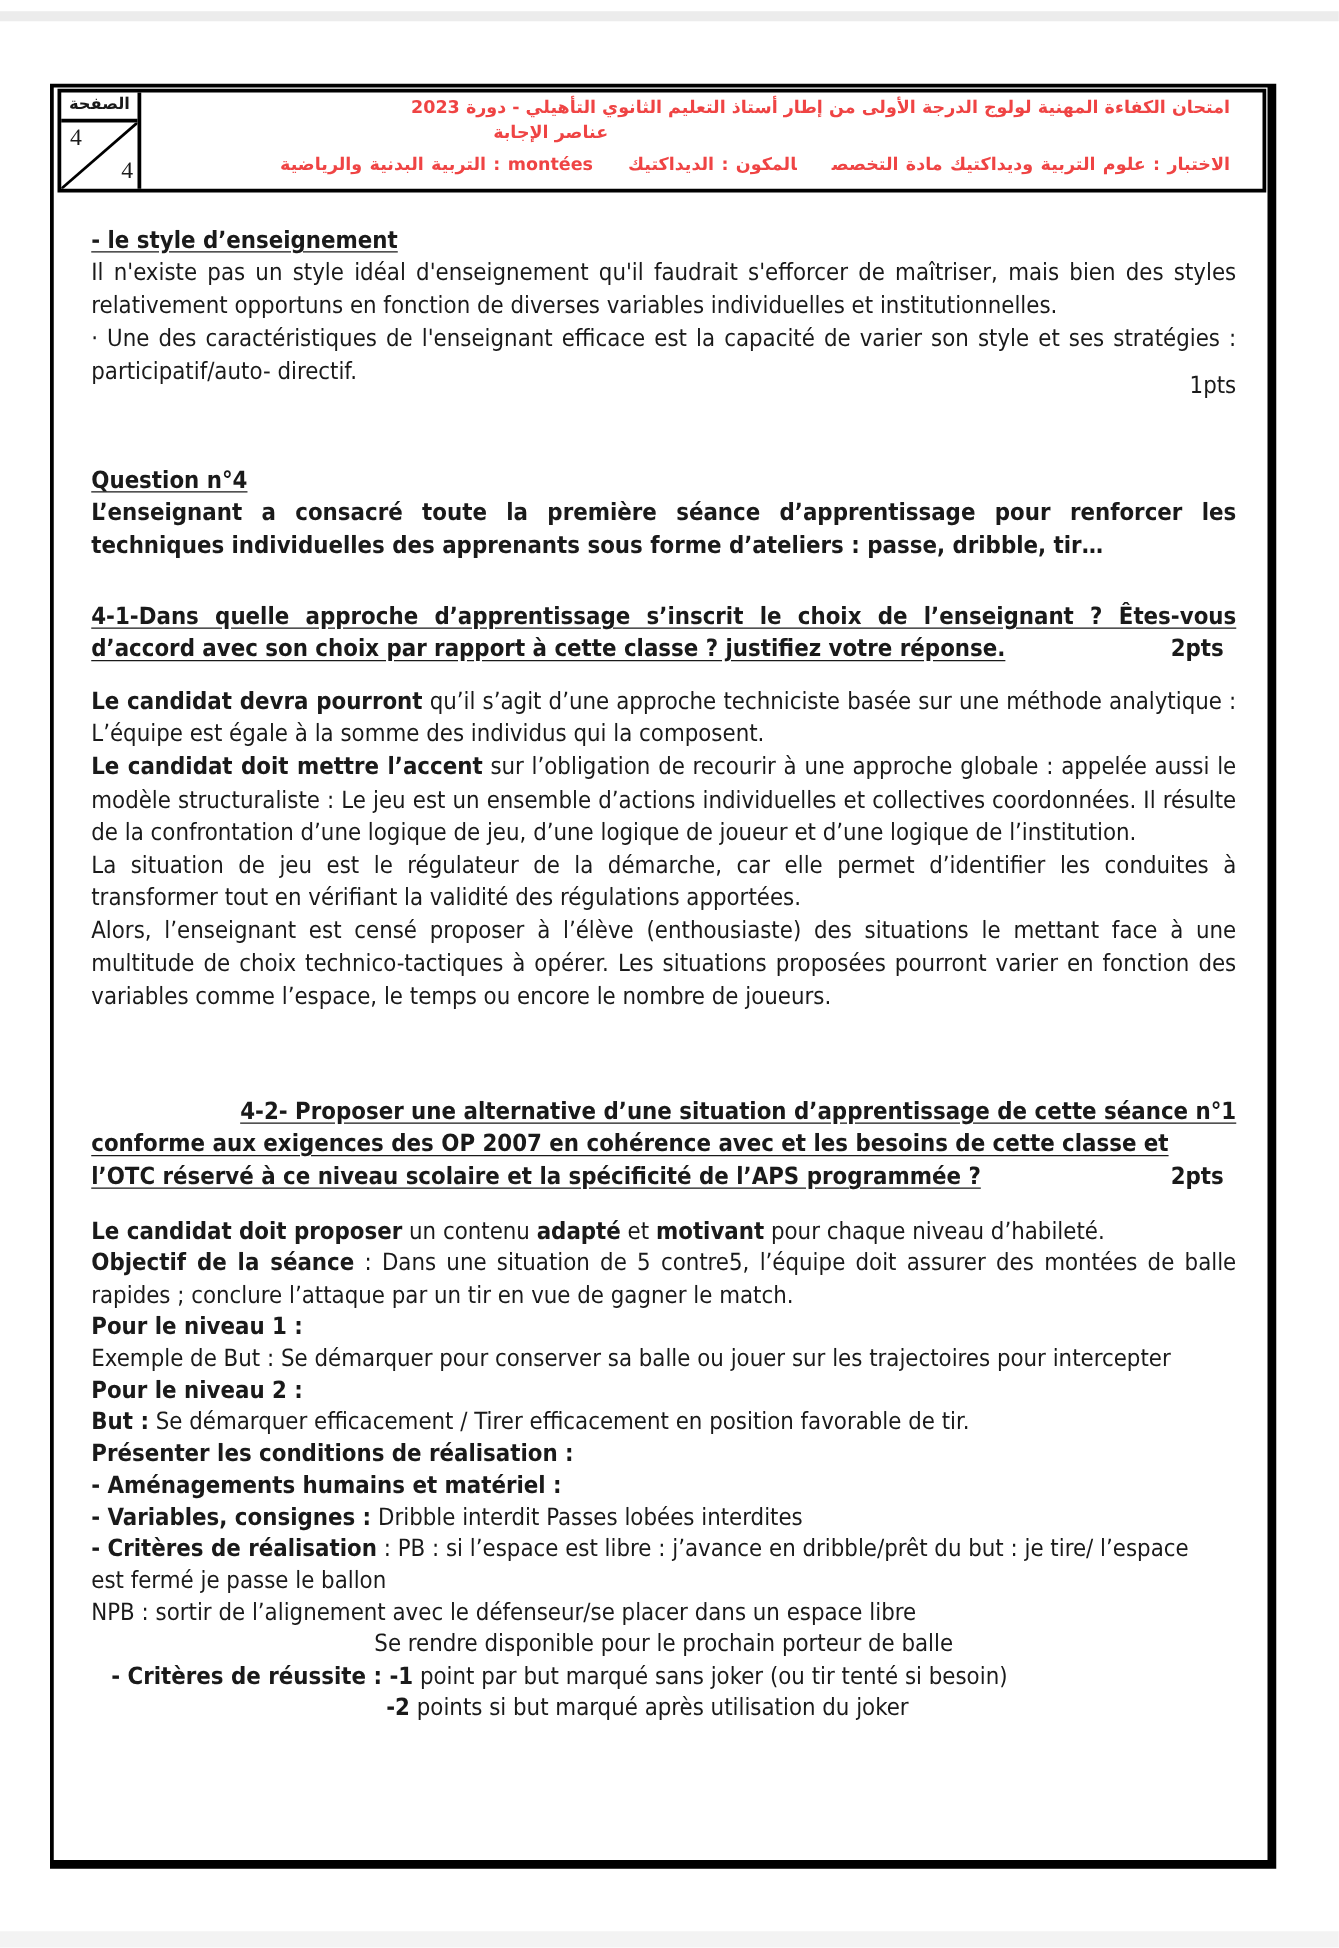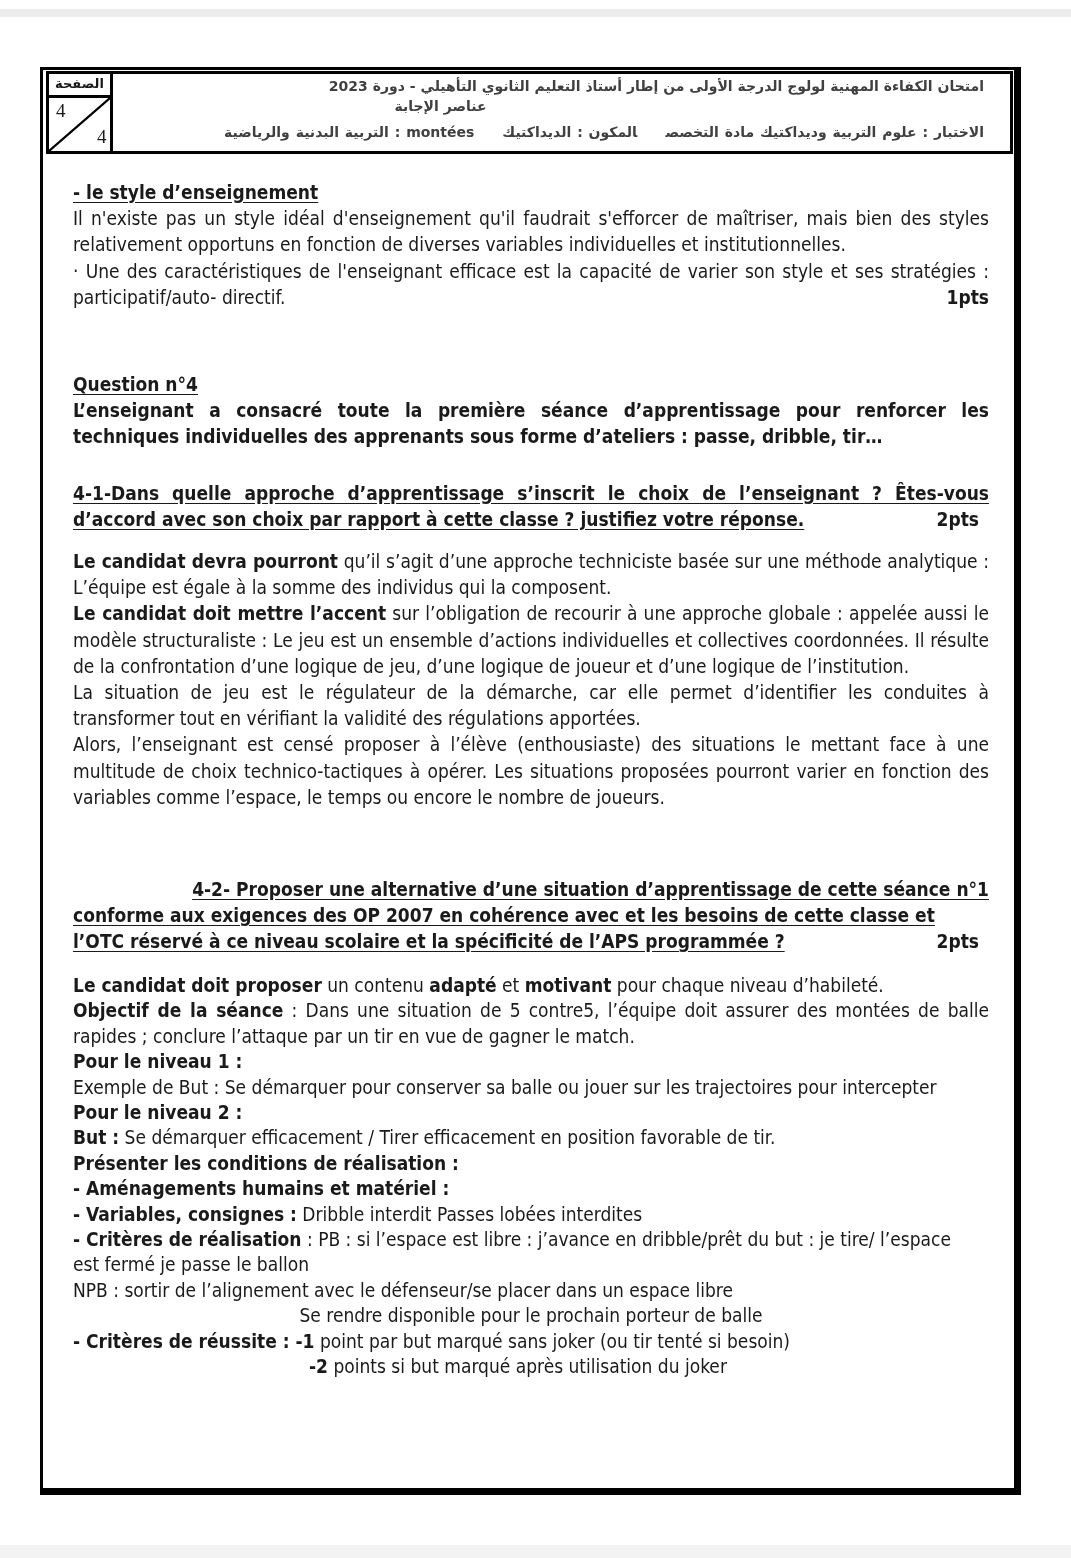--- a/index.html
+++ b/index.html
@@ -35,34 +35,34 @@
   .page-num-top {
     position:absolute; left:7px; top:26px; font-family:"Liberation Serif", serif; font-size:19px;
   }
   .page-num-bottom {
     position:absolute; left:48px; top:52px; font-family:"Liberation Serif", serif; font-size:19px;
   }
   .diag { position:absolute; left:0; top:24px; width:61px; height:53px; }
 
   .header-text {
     position:absolute; left:70px; right:8px; top:0; height:77px;
-    direction:rtl; font-family:"DejaVu Sans", sans-serif; font-weight:bold; color:#404040;
+    direction:rtl; font-family:"DejaVu Sans", sans-serif; font-weight:bold; color:#ef4444;
   }
   .h-line1 { position:absolute; right:18px; top:4px; font-size:14px; white-space:nowrap; }
   .h-line2 { position:absolute; left:0; right:0; top:24px; text-align:center; font-size:14px; padding-right:240px; }
   .h-line3 { position:absolute; right:18px; top:50px; font-size:14px; white-space:nowrap; word-spacing:1px; }
   .h-line3 span { margin-left:28px; }
 
   .content {
     position:absolute; left:73px; width:916px; font-size:19px; line-height:26.2px;
   }
   .p { margin:0; text-align:justify; }
   .u { text-decoration:underline; text-underline-offset:3px; }
   .b { font-weight:bold; }
-  .pts { float:right; font-weight:bold; }
+  .pts { float:right; font-weight:normal;margin-top:11px; }
   .pts-n { float:right; margin-right:10px; }
 </style>
 </head>
 <body>
 
 <div class="topbar"></div>
 
 <div class="frame"></div>
 
 <div class="header">
@@ -115,17 +115,17 @@
   <p class="p b">Pour le niveau 1 :</p>
   <p class="p" style="text-align:left; padding-right:40px;">Exemple de But : Se démarquer pour conserver sa balle ou jouer sur les trajectoires pour intercepter</p>
   <p class="p b">Pour le niveau 2 :</p>
   <p class="p" style="text-align:left;"><span class="b">But :</span><span> Se démarquer efficacement / Tirer efficacement en position favorable de tir.</span></p>
   <p class="p b">Présenter les conditions de réalisation :</p>
   <p class="p b">- Aménagements humains et matériel :</p>
   <p class="p" style="text-align:left;"><span class="b">- Variables, consignes :</span><span> Dribble interdit Passes lobées interdites</span></p>
   <p class="p" style="text-align:left; padding-right:30px;"><span class="b"> - Critères de réalisation</span><span> : PB : si l’espace est libre : j’avance en dribble/prêt du but : je tire/ l’espace est fermé je passe le ballon</span></p>
   <p class="p" style="text-align:left;">NPB : sortir de l’alignement avec le défenseur/se placer dans un espace libre</p>
   <p class="p" style="text-align:center;">Se rendre disponible pour le prochain porteur de balle</p>
-  <p class="p" style="text-align:left;"><span class="b">- Critères de réussite : </span><span class="b">-1</span><span> point par but marqué sans joker (ou tir tenté si besoin)</span></p>
+  <p class="p" style="text-align:left;margin-left:16px;"><span class="b">- Critères de réussite : </span><span class="b">-1</span><span> point par but marqué sans joker (ou tir tenté si besoin)</span></p>
   <p class="p" style="text-align:left; padding-left:236px;"><span class="b">-2</span><span> points si but marqué après utilisation du joker</span></p>
 </div>
 
 <div class="bottombar"></div>
 
 </body></html>

